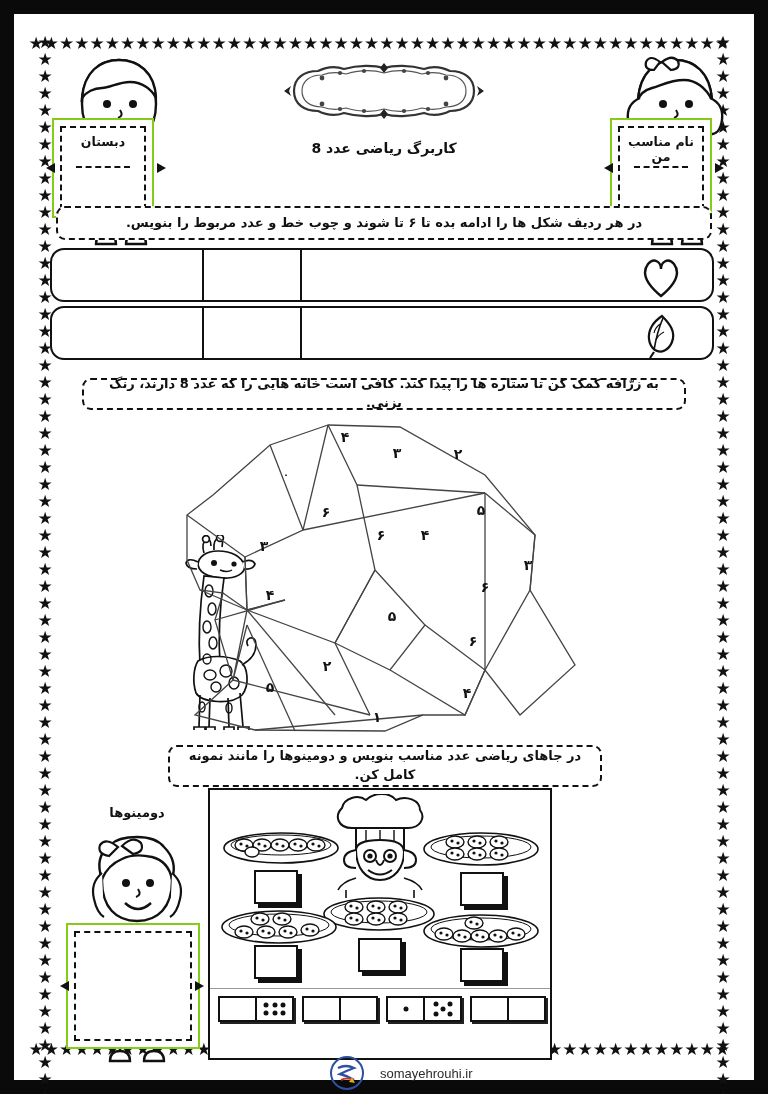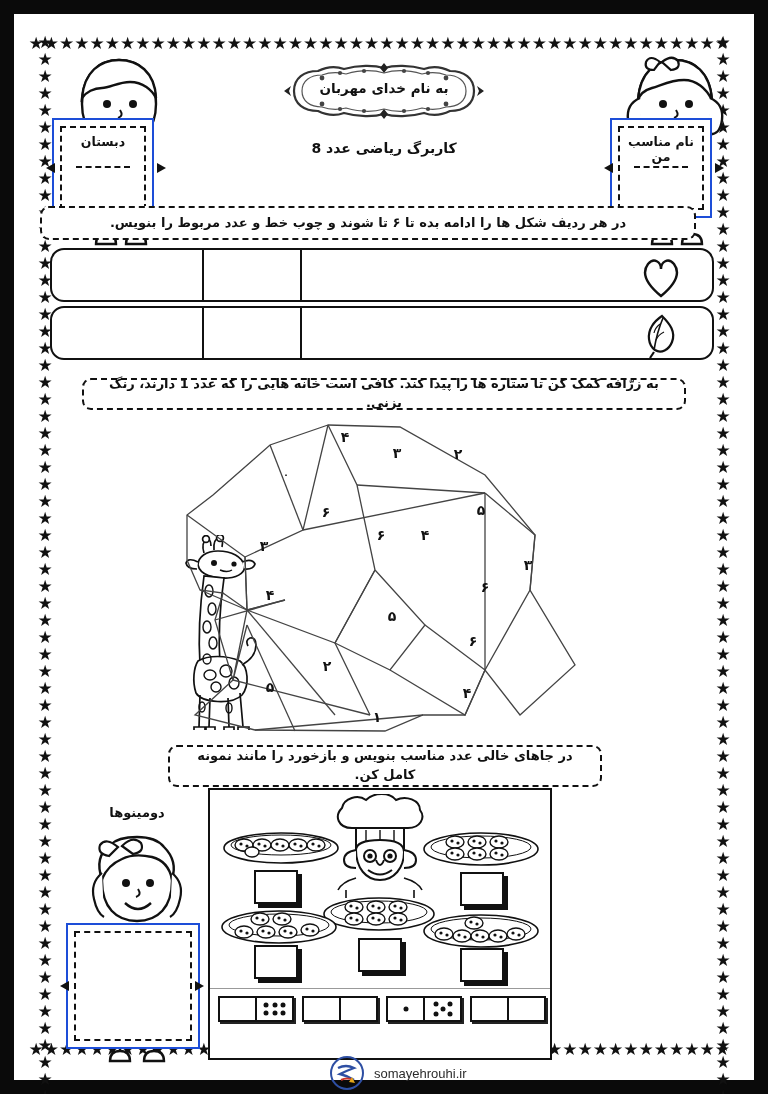--- a/index.html
+++ b/index.html
@@ -87,21 +87,21 @@
     text-align: center;
     font-size: 14px;
     font-weight: bold;
     color: #111;
   }
 
   
   .kid { position: absolute; }
   .kid-board {
     position: absolute;
-    border: 2px solid #1d4ed8;
+    border: 2px solid #84cc16;
     background: #fff;
     box-sizing: border-box;
   }
   .kid-board .inner {
     position: absolute;
     inset: 6px;
     border: 2px dashed #111;
     box-sizing: border-box;
   }
   .kid-board .lbl {
@@ -140,21 +140,21 @@
     display: flex;
     align-items: center;
     justify-content: center;
     padding: 3px 10px;
     font-size: 13px;
     font-weight: bold;
     color: #111;
     text-align: center;
     line-height: 1.45;
   }
-  .callout-1 { left: 40px;  top: 206px; width: 656px; height: 34px; }
+  .callout-1 { left: 56px;  top: 206px; width: 656px; height: 34px; }
   .callout-2 { left: 82px;  top: 378px; width: 604px; height: 32px; }
   .callout-3 { left: 168px; top: 745px; width: 434px; height: 42px; }
 
   
   .shape-row {
     position: absolute;
     border: 2px solid #111;
     border-radius: 14px;
     background: #fff;
     box-sizing: border-box;
@@ -233,21 +233,21 @@
     transform: translate(-50%, -50%);
   }
 
   
   .watermark {
     position: absolute;
     left: 330px;
     top: 1056px;
     display: flex;
     align-items: center;
-    gap: 10px;
+    gap: 16px;
     direction: ltr;
   }
   .watermark .wm-text {
     font-size: 13px;
     color: #2b2b2b;
     font-family: "Liberation Sans", sans-serif;
   }
 </style>
 </head>
 <body>
@@ -502,21 +502,20 @@
       <circle cx="62" cy="47" r="2.1" fill="#444"></circle>
       <circle cx="86" cy="49" r="2.1" fill="#444"></circle>
       <circle cx="126" cy="49" r="2.1" fill="#444"></circle>
       <circle cx="150" cy="47" r="2.1" fill="#444"></circle>
       <circle cx="168" cy="42" r="2.4" fill="#444"></circle>
       <path d="M106,1 l4,5 -4,5 -4,-5 Z M106,47 l4,5 -4,5 -4,-5 Z" fill="#222"></path>
       <path d="M6,29 l7,-5 -2,5 2,5 Z M206,29 l-7,-5 2,5 -2,5 Z" fill="#222"></path>
       <path d="M14,20 a9,9 0 0 0 0,18 a6,6 0 0 1 0,-18 Z" fill="#333"></path>
       <path d="M198,20 a9,9 0 0 1 0,18 a6,6 0 0 0 0,-18 Z" fill="#333"></path>
     </svg>
-    <div class="text">به نام خدای مهربان</div>
   </div>
 
   <div class="worksheet-title">کاربرگ ریاضی عدد 8</div>
 
   <div class="kid" style="left:44px; top:46px; width:150px; height:200px;">
     <svg width="150" height="200" viewBox="0 0 150 200">
 
       <path d="M38,58 C38,28 55,14 75,14 C95,14 112,28 112,58 C112,84 97,98 75,98 C53,98 38,84 38,58 Z" fill="#fff" stroke="#111" stroke-width="2.4"></path>
 
       <path d="M38,52 C40,26 56,14 75,14 C94,14 111,26 112,52 C108,44 99,36 86,36 C74,36 66,42 58,42 C50,42 42,46 38,52 Z" fill="#fff" stroke="#111" stroke-width="2.4"></path>
@@ -582,21 +581,21 @@
     <div class="row-shape">
       <svg width="46" height="48" viewBox="0 0 46 48">
         <path d="M24,4 C32,12 38,20 34,30 C31,38 23,42 17,38 C10,33 9,22 14,14 C17,9 21,6 24,4 Z" fill="#fff" stroke="#111" stroke-width="2.2"></path>
         <path d="M25,6 q-6,14 -9,32" fill="none" stroke="#111" stroke-width="1.6"></path>
         <path d="M16,40 l-4,6" stroke="#111" stroke-width="2.2" fill="none"></path>
         <path d="M22,12 q-5,4 -6,9 M26,20 q-6,3 -8,8" fill="none" stroke="#111" stroke-width="1.2"></path>
       </svg>
     </div>
   </div>
 
-  <div class="callout callout-2">به زرّافه کمک کن تا ستاره ها  را پیدا کند. کافی است خانه هایی را که عدد 1 دارند، رنگ بزنی.</div>
+  <div class="callout callout-2">به زرّافه کمک کن تا ستاره ها  را پیدا کند. کافی است خانه هایی را که عدد 8 دارند، رنگ بزنی.</div>
 
   <div style="position:absolute; left:180px; top:535px;">
     <svg width="90" height="195" viewBox="0 0 90 195">
       <g fill="#fff" stroke="#111" stroke-width="1.7">
 
         <path d="M18,30 C18,22 26,16 38,16 C52,16 62,22 64,30 C66,36 60,42 48,43 C34,44 20,40 18,30 Z"></path>
 
         <path d="M24,18 q-3,-10 2,-13 q5,-2 5,6"></path>
         <path d="M34,15 q-1,-11 5,-12 q5,1 3,9"></path>
         <circle cx="26" cy="4" r="3.4"></circle>
@@ -676,21 +675,21 @@
         <div class="puzzle-num" style="left: 207px; top: 201px;">۵</div>
         <div class="puzzle-num" style="left: 300px; top: 172px;">۶</div>
         <div class="puzzle-num" style="left: 288px; top: 226px;">۶</div>
         <div class="puzzle-num" style="left: 85px; top: 272px;">۵</div>
         <div class="puzzle-num" style="left: 142px; top: 251px;">۲</div>
         <div class="puzzle-num" style="left: 282px; top: 278px;">۴</div>
         <div class="puzzle-num" style="left: 192px; top: 302px;">۱</div>
       </div>
   </div>
 
-  <div class="callout callout-3">در جاهای خالی عدد مناسب بنویس و بازخورد را مانند نمونه کامل کن.</div>
+  <div class="callout callout-3">در جاهای ریاضی عدد مناسب بنویس و دومینوها را مانند نمونه کامل کن.</div>
 
   <div class="kid" style="left:62px; top:805px; width:150px; height:250px;">
     <div style="position:absolute; left:0; right:0; top:0; text-align:center; font-size:13px; font-weight:bold; color:#111;">دومینوها</div>
     <svg width="150" height="250" viewBox="0 0 150 250" style="position:absolute; left:0; top:18px;">
       <path d="M40,58 C40,30 56,16 75,16 C94,16 110,30 110,58 C110,84 96,98 75,98 C54,98 40,84 40,58 Z" fill="#fff" stroke="#111" stroke-width="2.4"></path>
       <path d="M40,56 q-8,-22 8,-34 q8,-8 27,-8 q19,0 27,10 q14,14 8,32 q-4,-18 -20,-22 q-18,-4 -30,2 q-14,6 -20,20 Z" fill="#fff" stroke="#111" stroke-width="2.4"></path>
       <path d="M40,50 q-12,10 -8,26 q3,14 10,18 M110,50 q12,10 8,26 q-3,14 -10,18" fill="#fff" stroke="#111" stroke-width="2.2"></path>
       <path d="M56,24 q-12,-10 -18,-2 q-3,9 9,11 Z M60,23 q11,-11 19,-3 q4,9 -8,11 Z" fill="#fff" stroke="#111" stroke-width="2.2"></path>
       <circle cx="64" cy="60" r="4" fill="#111"></circle>
       <circle cx="88" cy="60" r="4" fill="#111"></circle>

